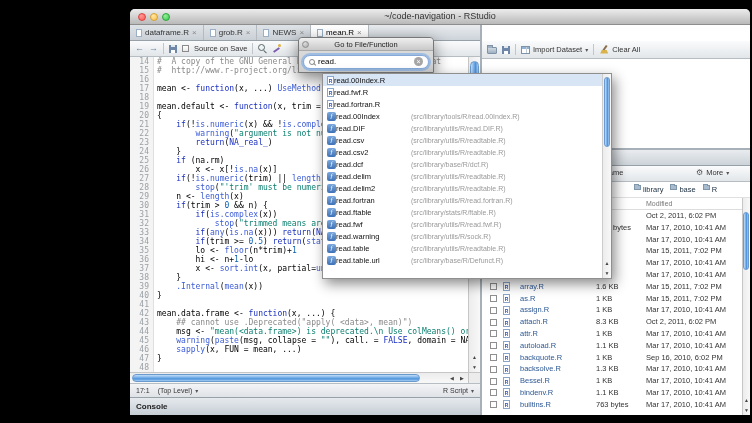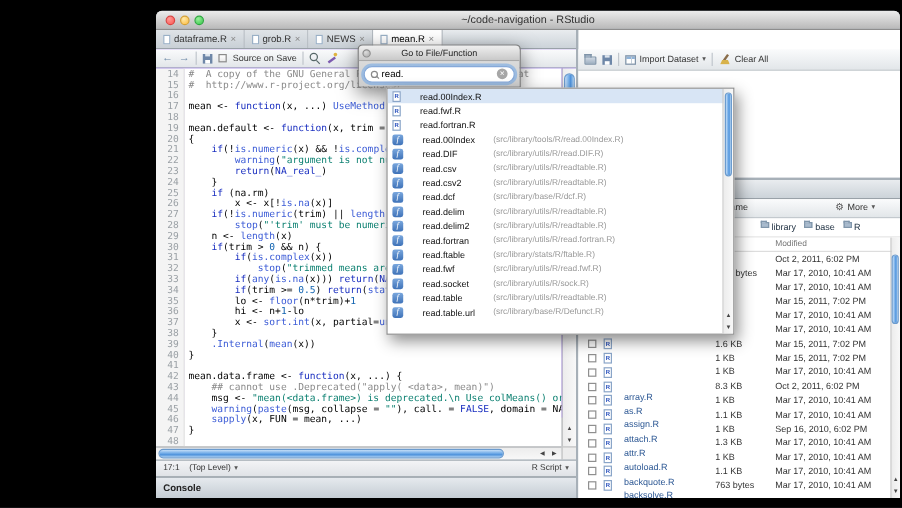--- a/index.html
+++ b/index.html
@@ -51,21 +51,21 @@
   .i-mag::after{content:"";position:absolute;left:6px;top:6px;width:4px;height:1px;background:#566;transform:rotate(45deg);transform-origin:0 0;}
   .i-wand{width:9px;height:9px;position:relative;flex:none;}
   .i-wand::before{content:"";position:absolute;left:1px;top:5px;width:7px;height:2px;background:#7d5bb0;transform:rotate(-35deg);}
   .i-wand::after{content:"";position:absolute;right:0;top:0;width:3px;height:3px;background:#e0b43f;border-radius:50%;}
   .i-arrow{font-size:9px;color:#6b88a6;line-height:1;}
   .i-gear{font-size:8px;color:#555;line-height:1;}
   .i-folder-s{width:7px;height:5px;background:#a9bbce;border:1px solid #8096ab;flex:none;position:relative;}
   .i-folder-s::before{content:"";position:absolute;left:-1px;top:-2px;width:3px;height:1px;background:#a9bbce;border:1px solid #8096ab;border-bottom:none;}
 
   
-  #colL{position:absolute;left:0;top:16px;width:350px;height:323px;background:#8b5cf6;}
+  #colL{position:absolute;left:0;top:16px;width:350px;height:323px;background:#fdba74;}
   #ed-tabs{position:absolute;left:0;top:0;width:350px;height:16px;}
   #ed-tb{position:absolute;left:0;top:16px;width:350px;height:16px;}
   #gutter{position:absolute;left:0;top:32px;width:24px;height:315px;background:#f4f4f4;border-right:1px solid #e0e0e0;
         font:8px/9px "DejaVu Sans Mono",monospace;color:#9aa0a5;text-align:right;padding-right:4px;overflow:hidden;}
   #code{position:absolute;left:24px;top:32px;width:314px;height:315px;background:#fff;overflow:hidden;
         font:8px/9px "DejaVu Sans Mono",monospace;white-space:pre;color:#000;padding-left:3px;}
   .cl{height:9px;}
   .gl{height:9px;}
   .tok-c{color:#8a8a8a;}
   .tok-k{color:#1a2fc0;}
@@ -106,21 +106,21 @@
   .crumb{display:flex;align-items:flex-start;gap:2px;}
   #f-head{position:absolute;left:0;top:173px;width:268px;height:12px;background:#fff;border-bottom:1px solid #ddd;
         font-size:7px;color:#777;}
   #f-head span{position:absolute;top:2px;}
   #f-rows{position:absolute;left:0;top:185px;width:260px;height:205px;overflow:hidden;background:#fff;}
   .frow{position:relative;height:11.8px;font-size:7.5px;color:#333;}
   .frow span{position:absolute;top:0;line-height:11.8px;}
   .f-cb{left:8px;top:2.5px !important;width:7px;height:7px;border:1px solid #8f8f8f;background:#fff;}
   .f-ic{left:21px;top:1.5px !important;width:7px;height:9px;background:#fff;border:1px solid #8aa5c8;
         color:#2a52be;font-size:5px;font-weight:bold;text-align:center;line-height:8px !important;}
-  .f-name{left:38px;color:#2d5894;margin-top:44px;}
+  .f-name{left:38px;color:#2d5894;}
   .f-size{left:114px;}
   .f-frag{left:131px;}
   .f-mod{left:164px;}
   #f-vs{left:260px;top:173px;width:8px;height:217px;}
 
   
   #goto-win{position:absolute;left:298px;top:37px;width:136px;height:36px;z-index:40;
         border:1px solid #777;border-radius:4px 4px 0 0;background:linear-gradient(#e3e3e3,#cdcdcd);
         box-shadow:0 5px 16px rgba(0,0,0,.5);}
   #goto-title{height:13px;background:linear-gradient(#efefef,#c9c9c9);border-bottom:1px solid #a9a9a9;
@@ -132,21 +132,21 @@
         box-shadow:0 0 0 2px rgba(110,165,231,.55);display:flex;align-items:center;gap:3px;padding:0 5px;}
   .s-mag{width:6px;height:6px;position:relative;flex:none;}
   .s-mag::before{content:"";position:absolute;left:0;top:0;width:4px;height:4px;border:1px solid #888;border-radius:50%;}
   .s-mag::after{content:"";position:absolute;left:4.5px;top:4.5px;width:2.5px;height:1px;background:#888;transform:rotate(45deg);transform-origin:0 0;}
   #search-text{font-size:8px;color:#000;flex:1;}
   #clear-btn{width:9px;height:9px;border-radius:50%;background:#a6a6a6;color:#fff;font-size:7px;
         line-height:9px;text-align:center;flex:none;}
 
   #goto-list{position:absolute;left:322px;top:73px;width:290px;height:206px;z-index:41;background:#fff;
         border:1px solid #8f8f8f;box-shadow:3px 5px 12px rgba(0,0,0,.45);overflow:hidden;}
-  .pitem{height:12px;display:flex;align-items:center;gap:16px;padding:0 4px;font-size:7.5px;position:relative;}
+  .pitem{height:12px;display:flex;align-items:center;gap:0;padding:0 4px;font-size:7.5px;position:relative;}
   .pitem.sel{background:#d8e5f5;}
   .icon-rfile{width:7px;height:9px;background:#fff;border:1px solid #8aa5c8;color:#2a52be;
         font-size:5px;font-weight:bold;text-align:center;line-height:8px;flex:none;}
   .icon-fn{width:9px;height:9px;border-radius:2px;background:linear-gradient(#7aa7dd,#3e72b8);color:#fff;
         font-size:7px;font-style:italic;font-family:"Liberation Serif",serif;text-align:center;line-height:9px;flex:none;}
   .pname{color:#111;white-space:nowrap;}
   .ppath{position:absolute;left:88px;color:#999;font-size:7px;white-space:nowrap;}
   #goto-vs{position:absolute;right:0;top:0;width:9px;height:204px;background:linear-gradient(90deg,#ececec,#f8f8f8);border-left:1px solid #ccc;}
 </style>
 </head>
@@ -500,21 +500,21 @@
           <span class="pname">read.ftable</span>
           <span class="ppath">(src/library/stats/R/ftable.R)</span>
         </div>
         <div class="pitem">
           <span class="icon-fn">f</span>
           <span class="pname">read.fwf</span>
           <span class="ppath">(src/library/utils/R/read.fwf.R)</span>
         </div>
         <div class="pitem">
           <span class="icon-fn">f</span>
-          <span class="pname">read.socket</span>
+          <span class="pname">read.warning</span>
           <span class="ppath">(src/library/utils/R/sock.R)</span>
         </div>
         <div class="pitem">
           <span class="icon-fn">f</span>
           <span class="pname">read.table</span>
           <span class="ppath">(src/library/utils/R/readtable.R)</span>
         </div>
         <div class="pitem">
           <span class="icon-fn">f</span>
           <span class="pname">read.table.url</span>

